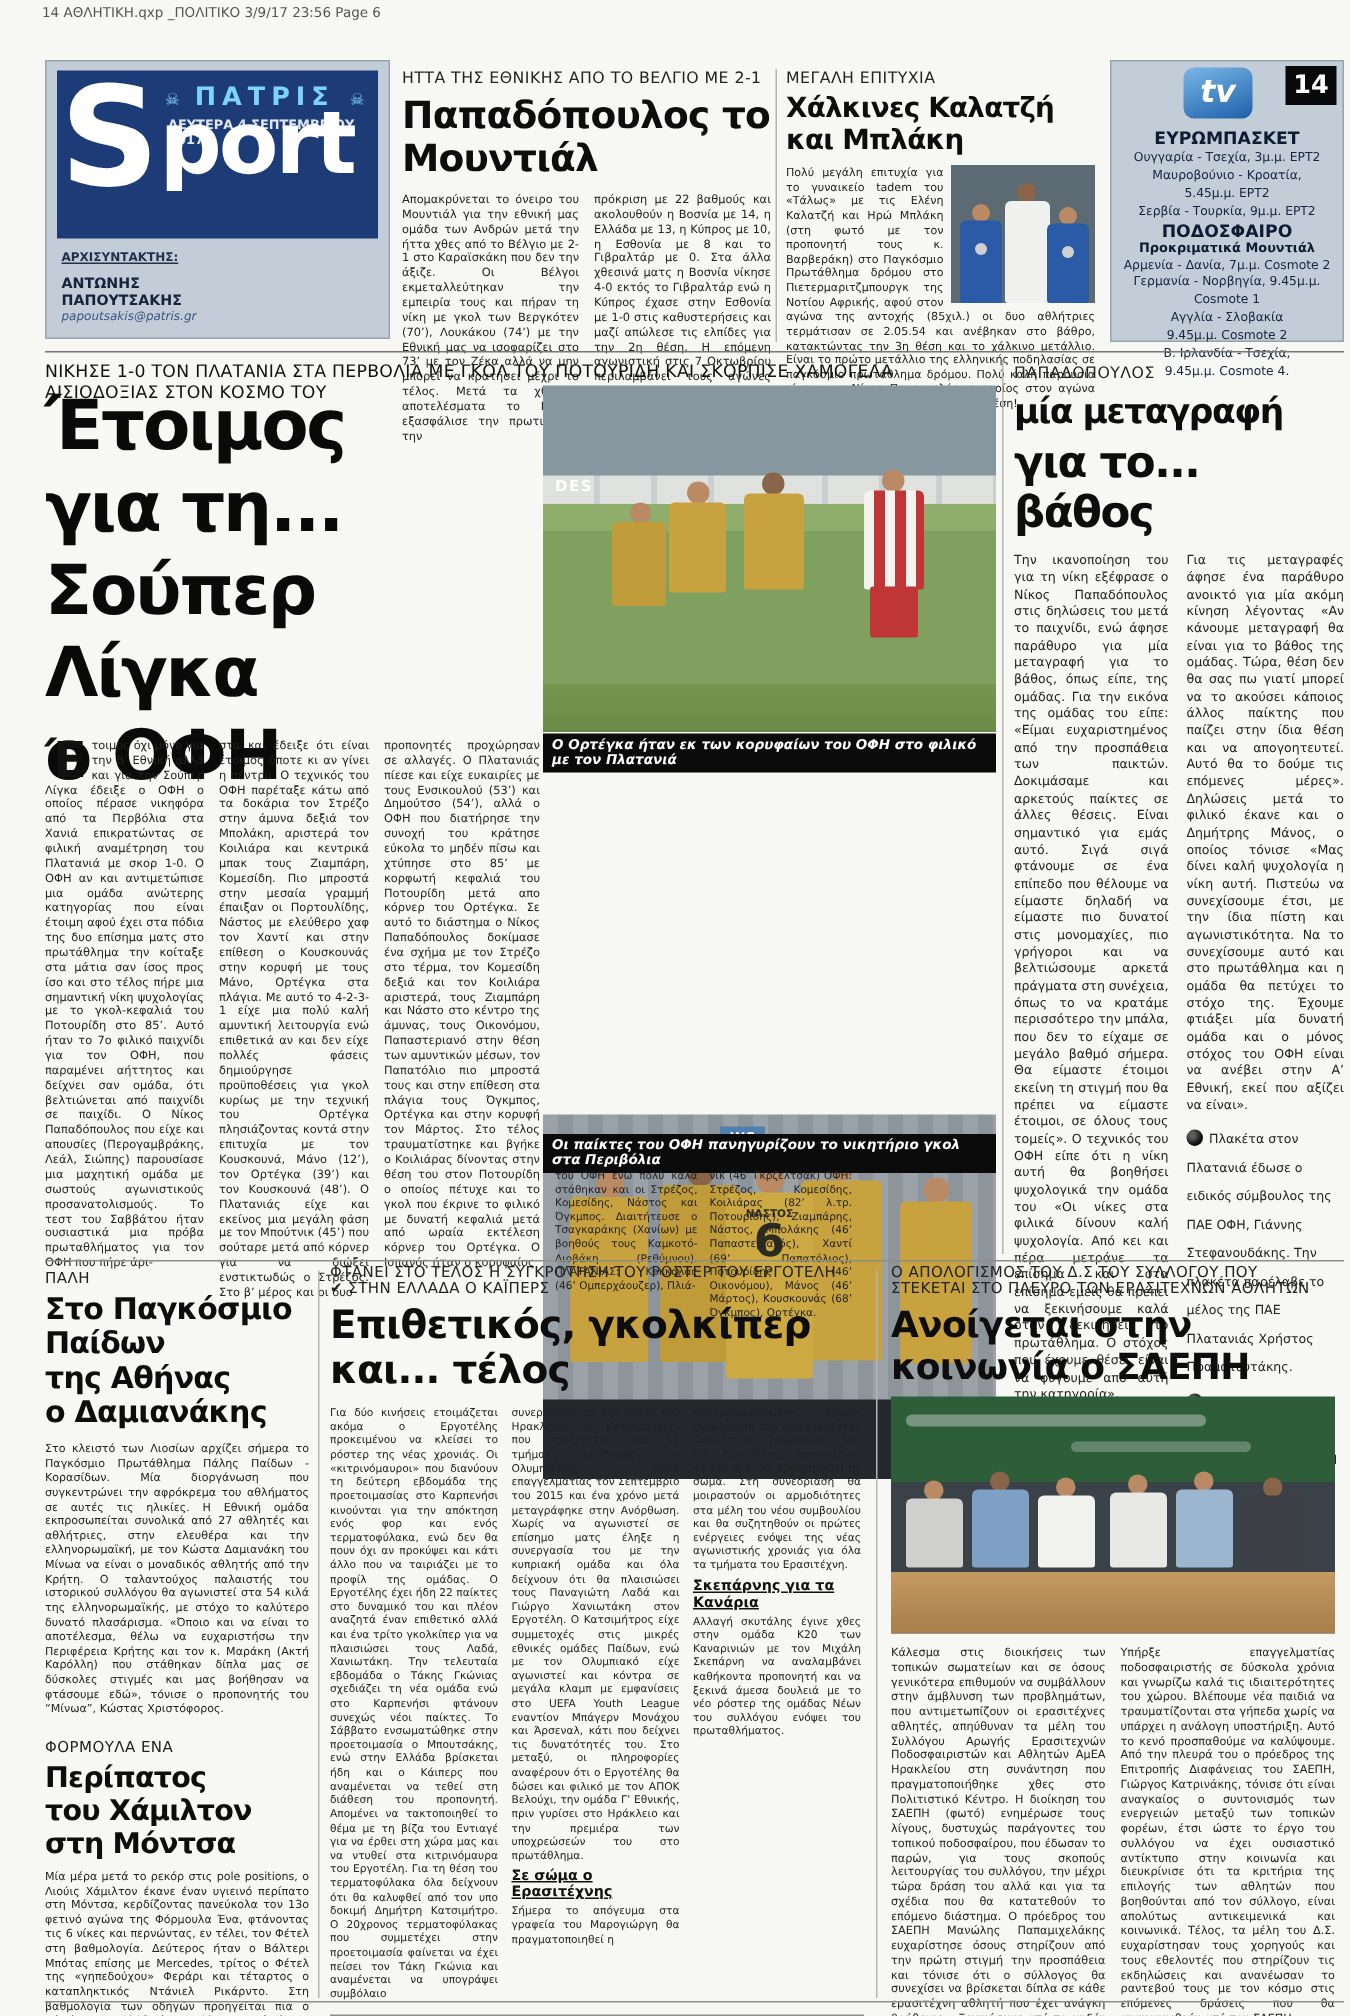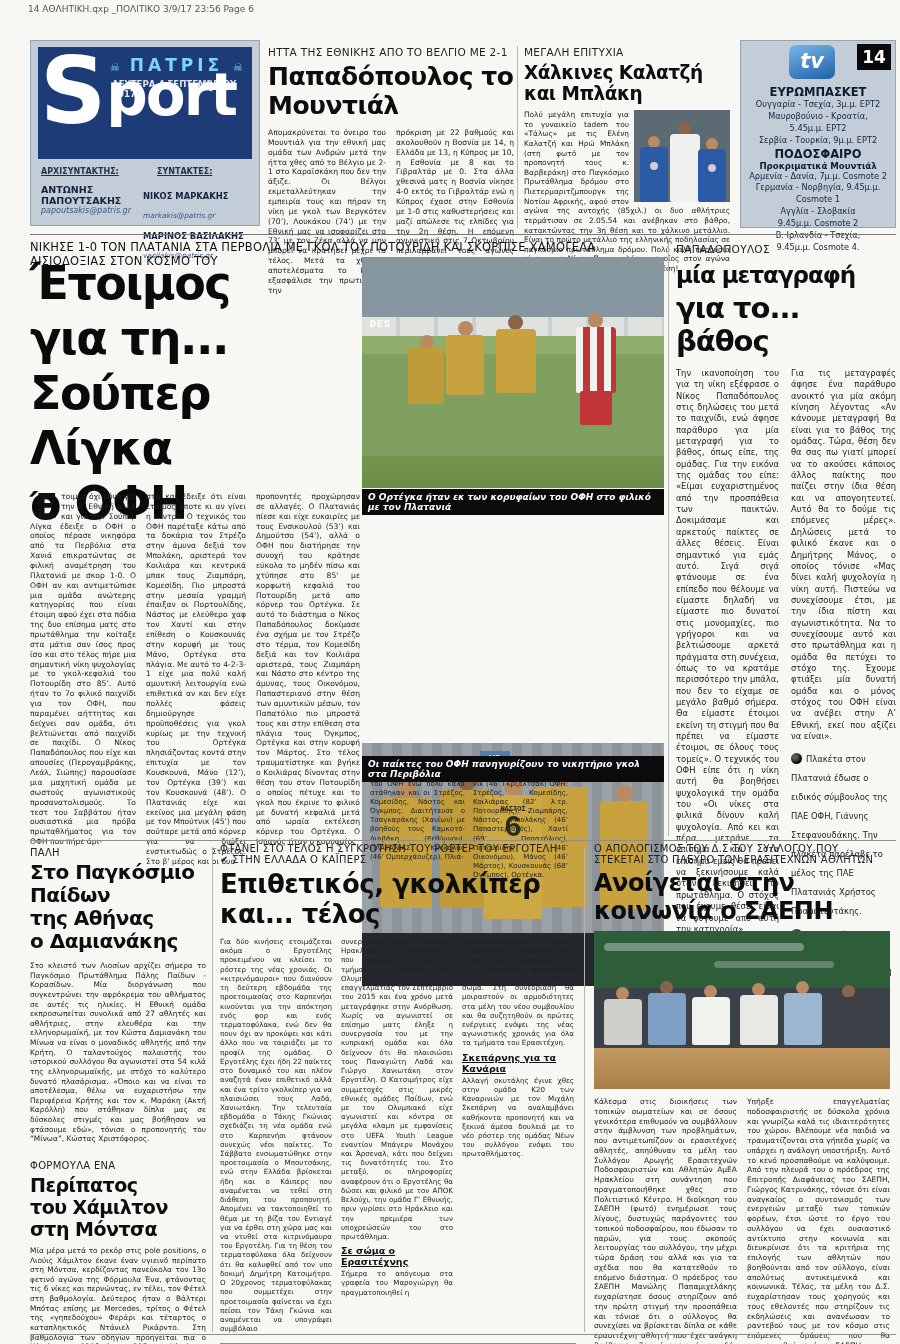--- a/index.html
+++ b/index.html
@@ -19,21 +19,21 @@
   .mast-port{font-size:58px;font-weight:700;color:#fff;letter-spacing:-2px;}
   .staff-label{font-size:8px;font-weight:700;text-decoration:underline;color:#22324d;}
   .staff-name{font-size:9.5px;font-weight:700;color:#16233c;}
   .staff-mail{font-size:8px;font-style:italic;color:#3a5585;}
   .tv-line{font-size:8.2px;text-align:center;line-height:1.45;color:#15253f;}
   .tv-title{font-size:11.5px;font-weight:700;text-align:center;color:#0e1c33;}
   .tv-sub{font-size:8.6px;font-weight:700;text-align:center;color:#0e1c33;}
   .ball{display:inline-block;width:11px;height:11px;border-radius:50%;background:radial-gradient(circle at 35% 35%,#5a5a5a 0 20%,#0d0d0d 62%);vertical-align:-2px;margin-right:4px;}
   .dropcap{float:left;font-size:33px;line-height:28px;font-weight:700;margin:1px 3px 0 0;color:#111;}
   .subhead{font-size:9.5px;font-weight:700;text-decoration:underline;color:#111;margin:4px 0 2px 0;}
-  .photo{overflow:hidden;position:relative;font-family:Liberation Mono, monospace;}
+  .photo{overflow:hidden;position:relative;}
   .fig-head{position:absolute;border-radius:50%;background:#b98a63;}
   .fig-torso{position:absolute;border-radius:4px 4px 2px 2px;}
 </style>
 </head>
 <body>
 
 <div class="page">
 
   <div class="abs" style="left:28px;top:4px;font-size:9px;color:#555;">14 ΑΘΛΗΤΙΚΗ.qxp _ΠΟΛΙΤΙΚΟ  3/9/17  23:56  Page 6</div>
 
@@ -46,25 +46,20 @@
       </div>
       <div class="abs" style="left:74px;top:32px;color:#dfe6f2;font-size:8.6px;font-weight:700;">ΔΕΥΤΕΡΑ 4 ΣΕΠΤΕΜΒΡΙΟΥ 2017</div>
       <div class="abs" style="left:2px;top:8px;white-space:nowrap;">
         <span class="mast-s">S</span><span class="mast-port" style="position:relative;top:-8px;">port</span>
       </div>
     </div>
     <div class="abs" style="left:10px;top:126px;width:92px;">
       <div class="staff-label">ΑΡΧΙΣΥΝΤΑΚΤΗΣ:</div>
       <div class="staff-name" style="margin-top:8px;">ΑΝΤΩΝΗΣ ΠΑΠΟΥΤΣΑΚΗΣ</div>
       <div class="staff-mail">papoutsakis@patris.gr</div>
-    </div>
-    <div class="abs" style="left:112px;top:126px;width:112px;">
-      <div class="staff-label" style="margin-left:14px;">ΣΥΝΤΑΚΤΕΣ:</div>
-      <div style="margin-top:8px;"><span class="staff-name" style="font-size:8.4px;">ΝΙΚΟΣ ΜΑΡΚΑΚΗΣ</span> <span class="staff-mail" style="font-size:7.4px;">markakis@patris.gr</span></div>
-      <div style="margin-top:2px;"><span class="staff-name" style="font-size:8.4px;">ΜΑΡΙΝΟΣ ΒΑΣΙΛΑΚΗΣ</span> <span class="staff-mail" style="font-size:7.4px;">vasilakis@patris.gr</span></div>
     </div>
   </div>
 
   <div class="abs" style="left:268px;top:46px;width:246px;">
     <div class="kicker">ΗΤΤΑ ΤΗΣ ΕΘΝΙΚΗΣ ΑΠΟ ΤΟ ΒΕΛΓΙΟ ΜΕ 2-1</div>
     <div class="headline" style="font-size:25px;margin-top:4px;">Παπαδόπουλος το Μουντιάλ</div>
     <div class="cols" style="margin-top:8px;">
       <div class="body-txt" style="width:118px;">Απομακρύνεται το όνειρο του Μουντιάλ για την εθνική μας ομάδα των Ανδρών μετά την ήττα χθες από το Βέλγιο με 2-1 στο Καραϊσκάκη που δεν την άξιζε. Οι Βέλγοι εκμεταλλεύτηκαν την εμπειρία τους και πήραν τη νίκη με γκολ των Βεργκότεν (70’), Λουκάκου (74’) με την Εθνική μας να ισοφαρίζει στο 73’ με τον Ζέκα αλλά να μην μπορεί να κρατήσει μέχρι το τέλος. Μετά τα χθεσινά αποτελέσματα το Βέλγιο εξασφάλισε την πρωτιά και την</div>
       <div class="body-txt" style="width:118px;">πρόκριση με 22 βαθμούς και ακολουθούν η Βοσνία με 14, η Ελλάδα με 13, η Κύπρος με 10, η Εσθονία με 8 και το Γιβραλτάρ με 0. Στα άλλα χθεσινά ματς η Βοσνία νίκησε 4-0 εκτός το Γιβραλτάρ ενώ η Κύπρος έχασε στην Εσθονία με 1-0 στις καθυστερήσεις και μαζί απώλεσε τις ελπίδες για την 2η θέση. Η επόμενη αγωνιστική στις 7 Οκτωβρίου περιλαμβάνει τους αγώνες Βοσνία-Βέλγιο, Κύπρος-Ελλάδα και Γιβραλτάρ-Εσθονία.</div>
     </div>

